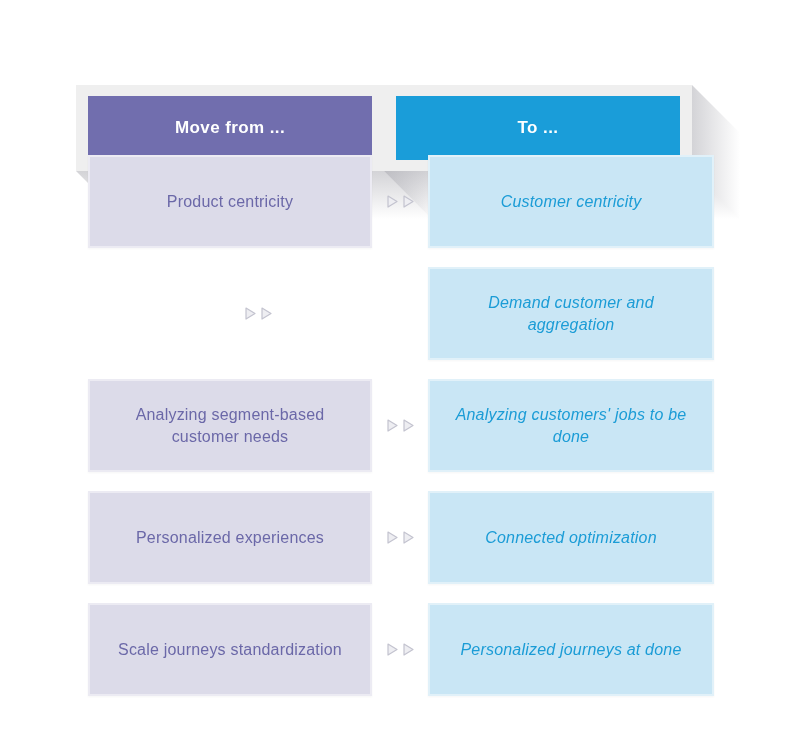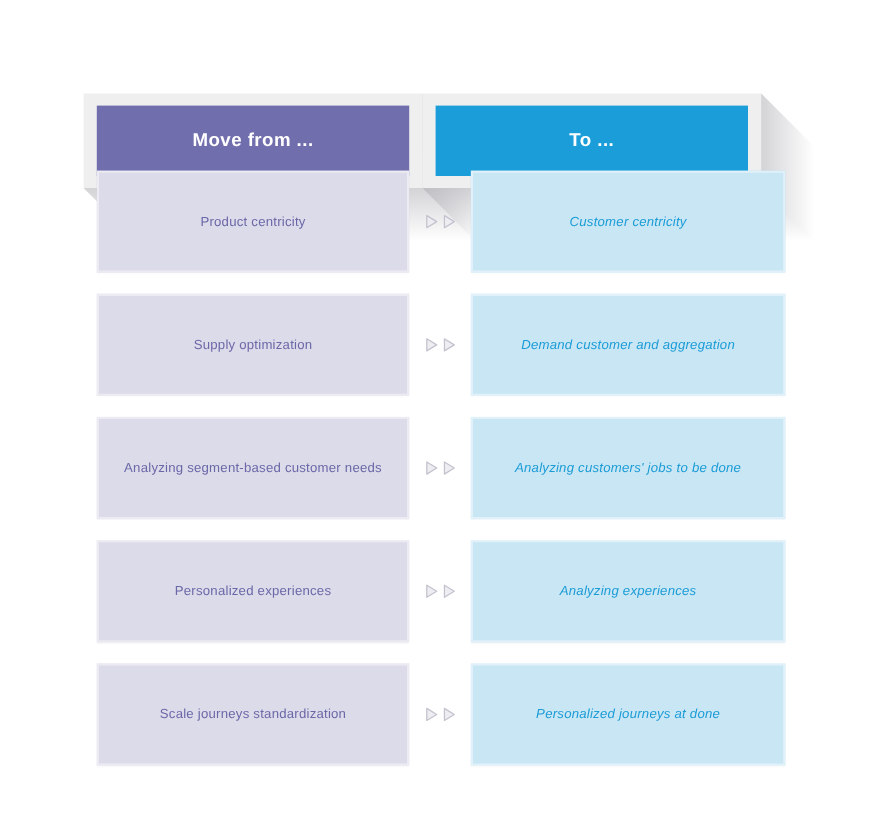--- a/index.html
+++ b/index.html
@@ -87,21 +87,21 @@
     display: flex;
     align-items: stretch;
   }
   .cell {
     height: 93px;
     box-sizing: border-box;
     display: flex;
     align-items: center;
     justify-content: center;
     text-align: center;
-    font-size: 12px;
+    font-size: 16px;
     line-height: 1.35;
     letter-spacing: 0.2px;
     padding: 0 24px;
   }
   .cell.from {
     width: 284px;
     background: var(--from-cell-bg, #dcdbe9);
     color: var(--from-text, #6b68a8);
     box-shadow: inset 0 0 0 2px rgba(255,255,255,0.45), 0 1px 2px rgba(0,0,0,0.04);
   }
@@ -144,21 +144,20 @@
             <polygon points="1,1 10,6.5 1,12" fill="#eeeef2" stroke="#c3c3cf" stroke-width="1.2" stroke-linejoin="round"></polygon>
           </svg>
         <svg width="11" height="13" viewBox="0 0 11 13">
             <polygon points="1,1 10,6.5 1,12" fill="#eeeef2" stroke="#c3c3cf" stroke-width="1.2" stroke-linejoin="round"></polygon>
           </svg>
       </div>
       <div class="cell to">Customer centricity</div>
     </div>
 
     <div class="row">
-      <div class="cell from">Supply optimization</div>
       <div class="arrowzone">
         <svg width="11" height="13" viewBox="0 0 11 13">
             <polygon points="1,1 10,6.5 1,12" fill="#eeeef2" stroke="#c3c3cf" stroke-width="1.2" stroke-linejoin="round"></polygon>
           </svg>
         <svg width="11" height="13" viewBox="0 0 11 13">
             <polygon points="1,1 10,6.5 1,12" fill="#eeeef2" stroke="#c3c3cf" stroke-width="1.2" stroke-linejoin="round"></polygon>
           </svg>
       </div>
       <div class="cell to">Demand customer and aggregation</div>
     </div>
@@ -179,21 +178,21 @@
     <div class="row">
       <div class="cell from">Personalized experiences</div>
       <div class="arrowzone">
         <svg width="11" height="13" viewBox="0 0 11 13">
             <polygon points="1,1 10,6.5 1,12" fill="#eeeef2" stroke="#c3c3cf" stroke-width="1.2" stroke-linejoin="round"></polygon>
           </svg>
         <svg width="11" height="13" viewBox="0 0 11 13">
             <polygon points="1,1 10,6.5 1,12" fill="#eeeef2" stroke="#c3c3cf" stroke-width="1.2" stroke-linejoin="round"></polygon>
           </svg>
       </div>
-      <div class="cell to">Analyzing experiences</div>
+      <div class="cell to">Connected optimization</div>
     </div>
 
     <div class="row">
       <div class="cell from">Scale journeys standardization</div>
       <div class="arrowzone">
         <svg width="11" height="13" viewBox="0 0 11 13">
             <polygon points="1,1 10,6.5 1,12" fill="#eeeef2" stroke="#c3c3cf" stroke-width="1.2" stroke-linejoin="round"></polygon>
           </svg>
         <svg width="11" height="13" viewBox="0 0 11 13">
             <polygon points="1,1 10,6.5 1,12" fill="#eeeef2" stroke="#c3c3cf" stroke-width="1.2" stroke-linejoin="round"></polygon>

